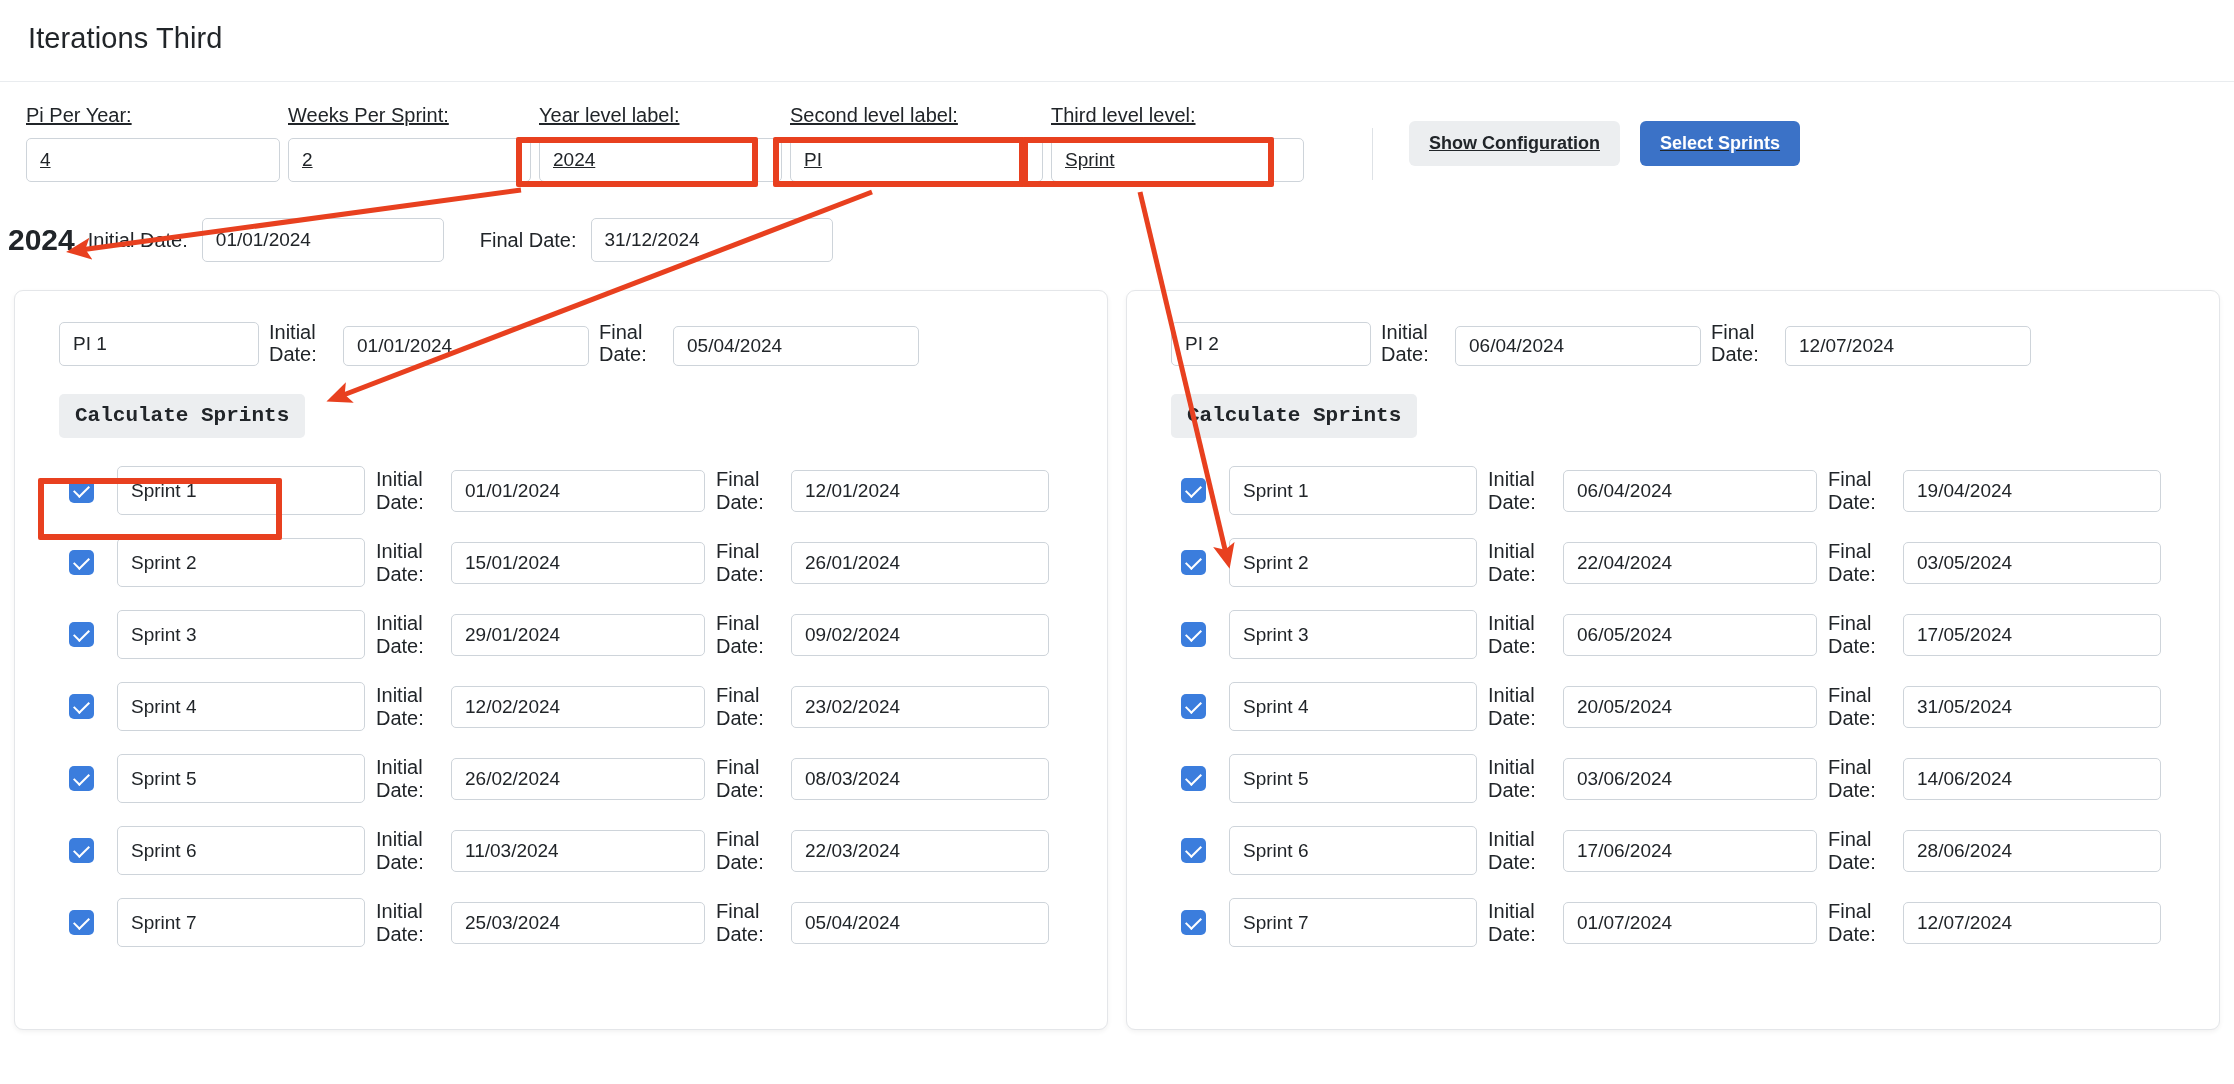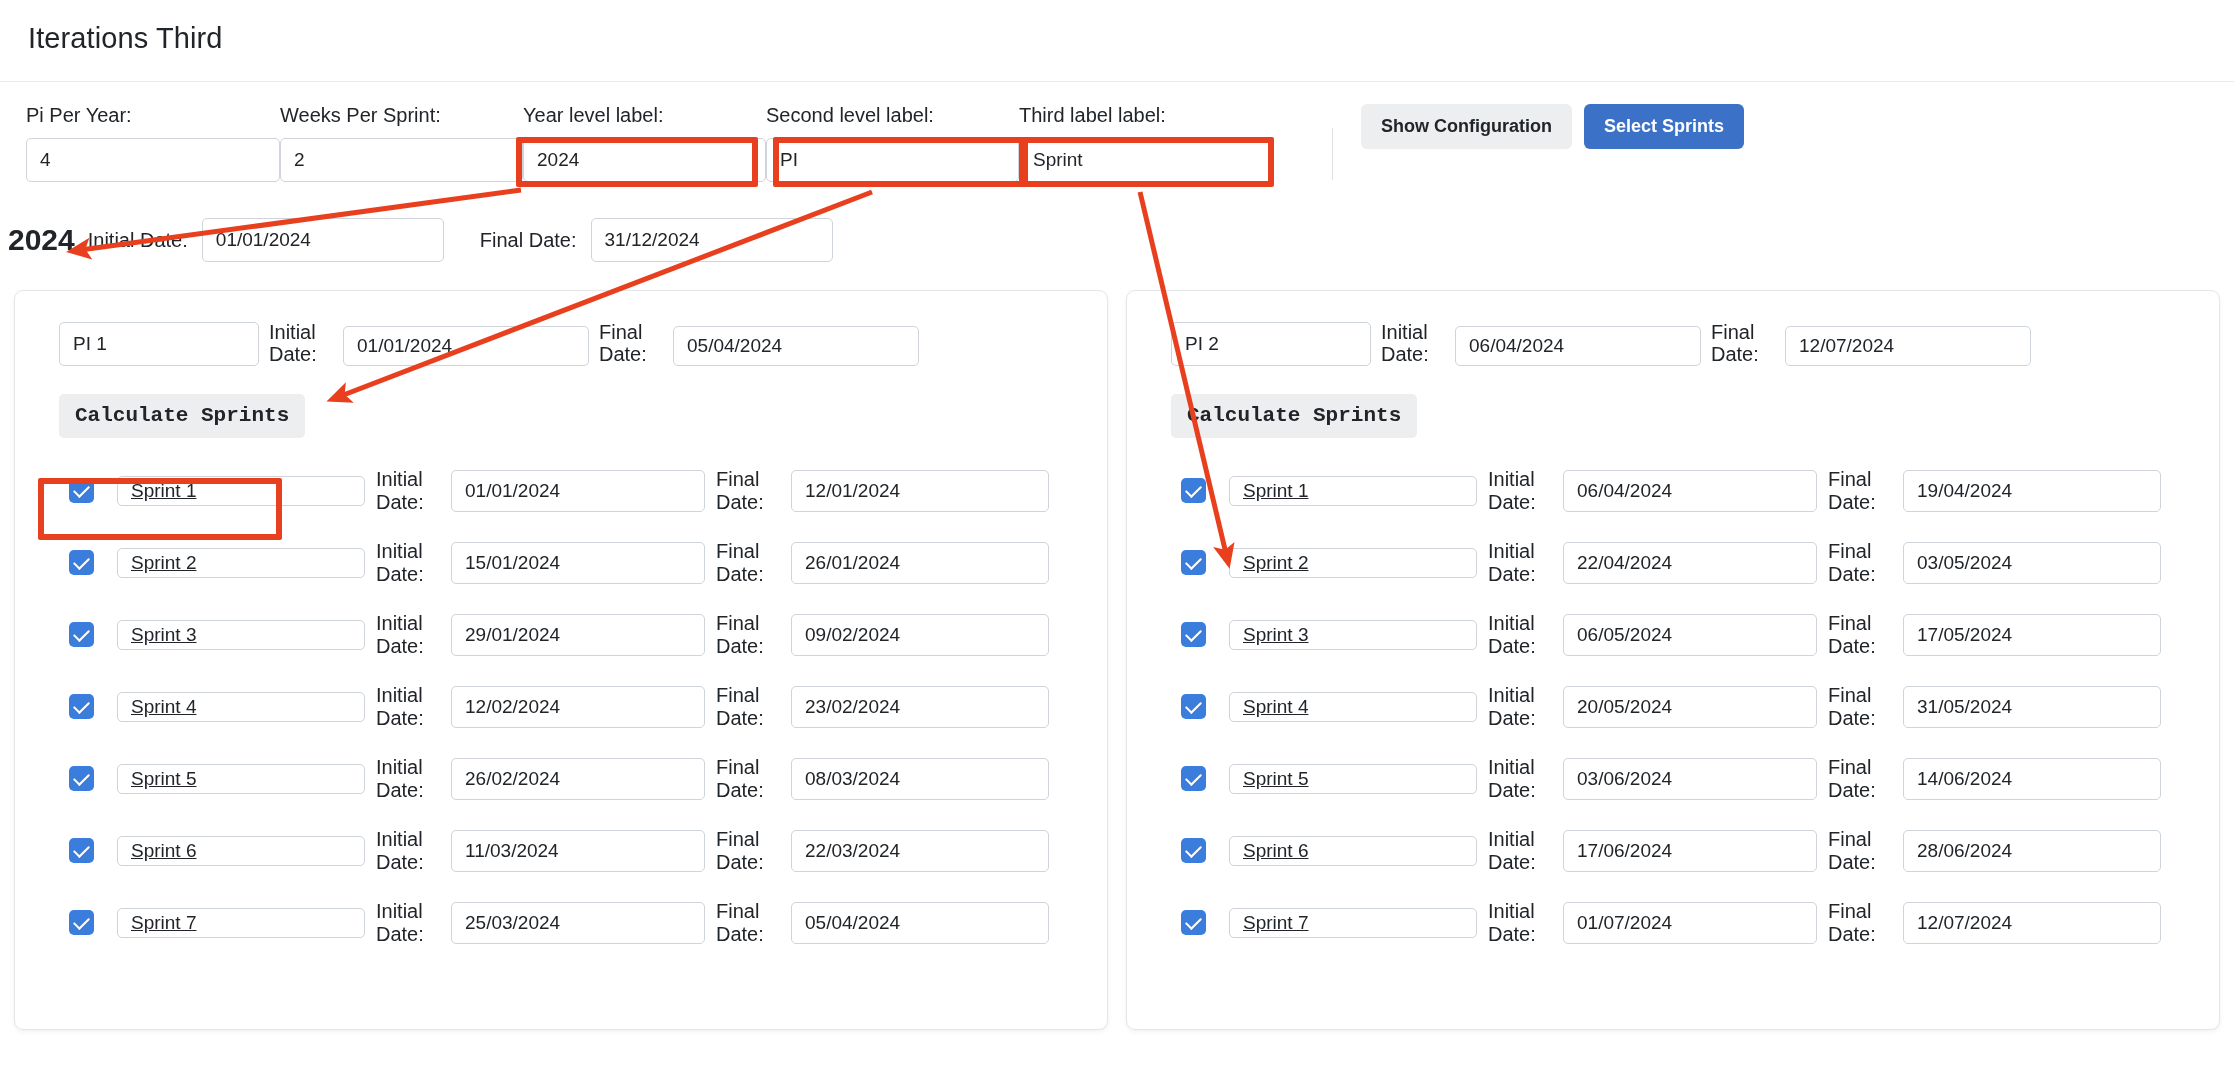--- a/index.html
+++ b/index.html
@@ -23,23 +23,24 @@
   }
   .title-divider {
     margin-top: 26px;
     border-bottom: 1px solid #e9ecef;
     width: 100%;
   }
 
   
   .config-bar {
     display: flex;
-    align-items: flex-start;
+    align-items: center;
     padding: 22px 0 0 26px;
-    gap: 0;
+    gap: 8px;
+    text-decoration: underline;
   }
   .field-group { display: flex; flex-direction: column; }
   .field-label {
     font-size: 20px;
     color: #212529;
     margin-bottom: 11px;
     white-space: nowrap;
   }
   .txt-input {
     height: 44px;
@@ -165,21 +166,21 @@
   }
   .cbx::after {
     content: "";
     position: absolute;
     left: 8px; top: 4px;
     width: 7px; height: 13px;
     border: solid #fff;
     border-width: 0 2.4px 2.4px 0;
     transform: rotate(45deg);
   }
-  .sprint-name-input { width: 248px; height: 30px; margin-left: 23px; text-decoration: underline; }
+  .sprint-name-input { width: 248px; height: 49px; margin-left: 23px; }
   .sprint-lbl { margin-left: 11px; width: 66px; }
   .sprint-date-input { width: 254px; height: 42px; margin-left: 9px; }
   .sprint-date-input.final { width: 258px; }
 
   
   .anno {
     position: absolute;
     top: 0; left: 0;
     width: 2234px; height: 1084px;
     pointer-events: none;
@@ -208,21 +209,21 @@
   </div>
   <div class="field-group grp-lvl1">
     <span class="field-label">Year level label:</span>
     <input class="txt-input" type="text" value="2024" style="">
   </div>
   <div class="field-group grp-lvl2">
     <span class="field-label">Second level label:</span>
     <input class="txt-input" type="text" value="PI" style="">
   </div>
   <div class="field-group grp-lvl3">
-    <span class="field-label">Third label label:</span>
+    <span class="field-label">Third level level:</span>
     <input class="txt-input" type="text" value="Sprint" style="">
   </div>
 
   <div class="btn-sep"></div>
   <button class="btn btn-secondary">Show Configuration</button>
   <button class="btn btn-primary">Select Sprints</button>
 </div>
 
 <div class="year-row">
   <span class="year-label">2024</span>

